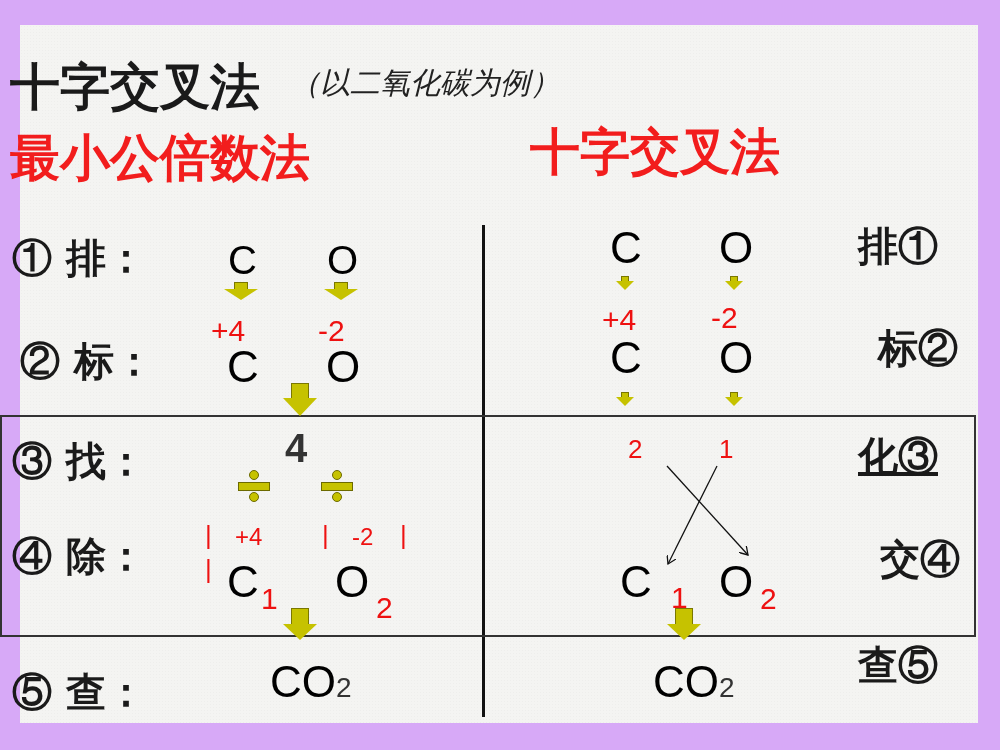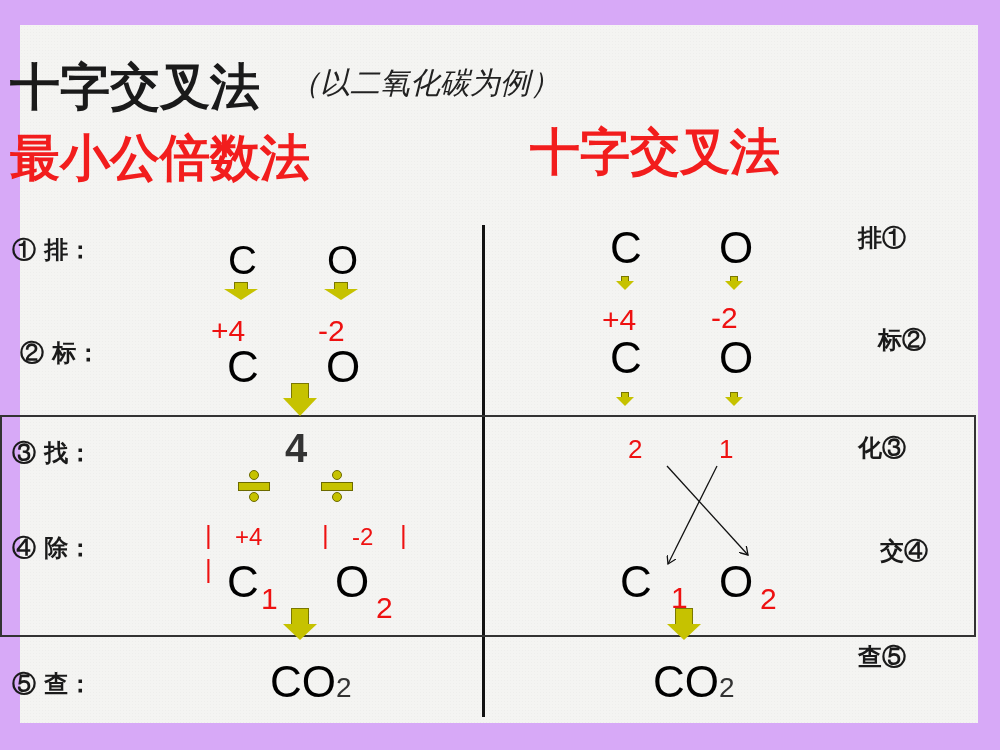--- a/index.html
+++ b/index.html
@@ -4,21 +4,21 @@
 <style>
   html,body{margin:0;padding:0;}
   body{width:1000px;height:750px;background:#d7a9f7;position:relative;overflow:hidden;font-family:"DejaVu Sans",sans-serif;}
   .paper{position:absolute;left:20px;top:25px;width:958px;height:698px;background:#f4f4f2;
     background-image:radial-gradient(rgba(0,0,0,0.025) 1px, transparent 1px);background-size:3px 3px;}
   .abs{position:absolute;white-space:nowrap;line-height:1;}
   .outline-black{color:#111;text-shadow:0 0 1px #fff;font-weight:bold;}
   .title-main{font-size:50px;font-family:"DejaVu Sans",sans-serif;font-weight:bold;color:#1a1a1a;}
   .title-sub{font-size:30px;font-style:italic;color:#222;font-family:"DejaVu Serif",serif;}
   .method{font-size:50px;font-weight:bold;color:#f21d1d;font-family:"DejaVu Sans",sans-serif;}
-  .step{font-size:24px;color:#1a1a1a;font-family:"DejaVu Serif",serif;font-weight:bold;}
+  .step{font-size:40px;color:#1a1a1a;font-family:"DejaVu Serif",serif;font-weight:bold;}
   .el{font-size:44px;color:#000;font-family:"Liberation Sans",sans-serif;}
   .el-sm{font-size:40px;color:#000;font-family:"Liberation Sans",sans-serif;}
   .red{color:#ee1111;font-family:"Liberation Sans",sans-serif;}
   .r24{font-size:24px;}
   .r26{font-size:26px;}
   .r30{font-size:30px;}
   .vline{position:absolute;background:#111;}
   .box{position:absolute;border:2px solid #333;}
   .arrow-down{position:absolute;}
   .arrow-down .stem{position:absolute;background:#c6c200;border:1px solid #7a7700;box-sizing:border-box;}
@@ -43,21 +43,21 @@
 <div class="box" style="left:0px;top:415px;width:972px;height:218px;"></div>
 
 <div class="abs step" style="left:12px;top:238px;">① 排：</div>
 <div class="abs step" style="left:20px;top:341px;">② 标：</div>
 <div class="abs step" style="left:12px;top:441px;">③ 找：</div>
 <div class="abs step" style="left:12px;top:536px;">④ 除：</div>
 <div class="abs step" style="left:12px;top:672px;">⑤ 查：</div>
 
 <div class="abs step" style="left:858px;top:226px;">排①</div>
 <div class="abs step" style="left:858px;top:328px;margin-left:20px;">标②</div>
-<div class="abs step" style="left:858px;top:436px;">化③</div>
+<div class="abs step" style="left:858px;top:436px;text-decoration:underline;">化③</div>
 <div class="abs step" style="left:880px;top:539px;">交④</div>
 <div class="abs step" style="left:858px;top:645px;">查⑤</div>
 
 <div class="abs el-sm" style="left:228px;top:240px;">C</div>
 <div class="abs el-sm" style="left:327px;top:240px;">O</div>
 
 <div class="arrow-down" style="left:224px;top:282px;width:34px;height:18px;">
   <div class="stem" style="left:10px;top:0;width:14px;height:8px;"></div>
   <div class="head" style="left:0;top:7px;border-left-width:17px;border-right-width:17px;border-top-width:11px;"></div>
 </div>

